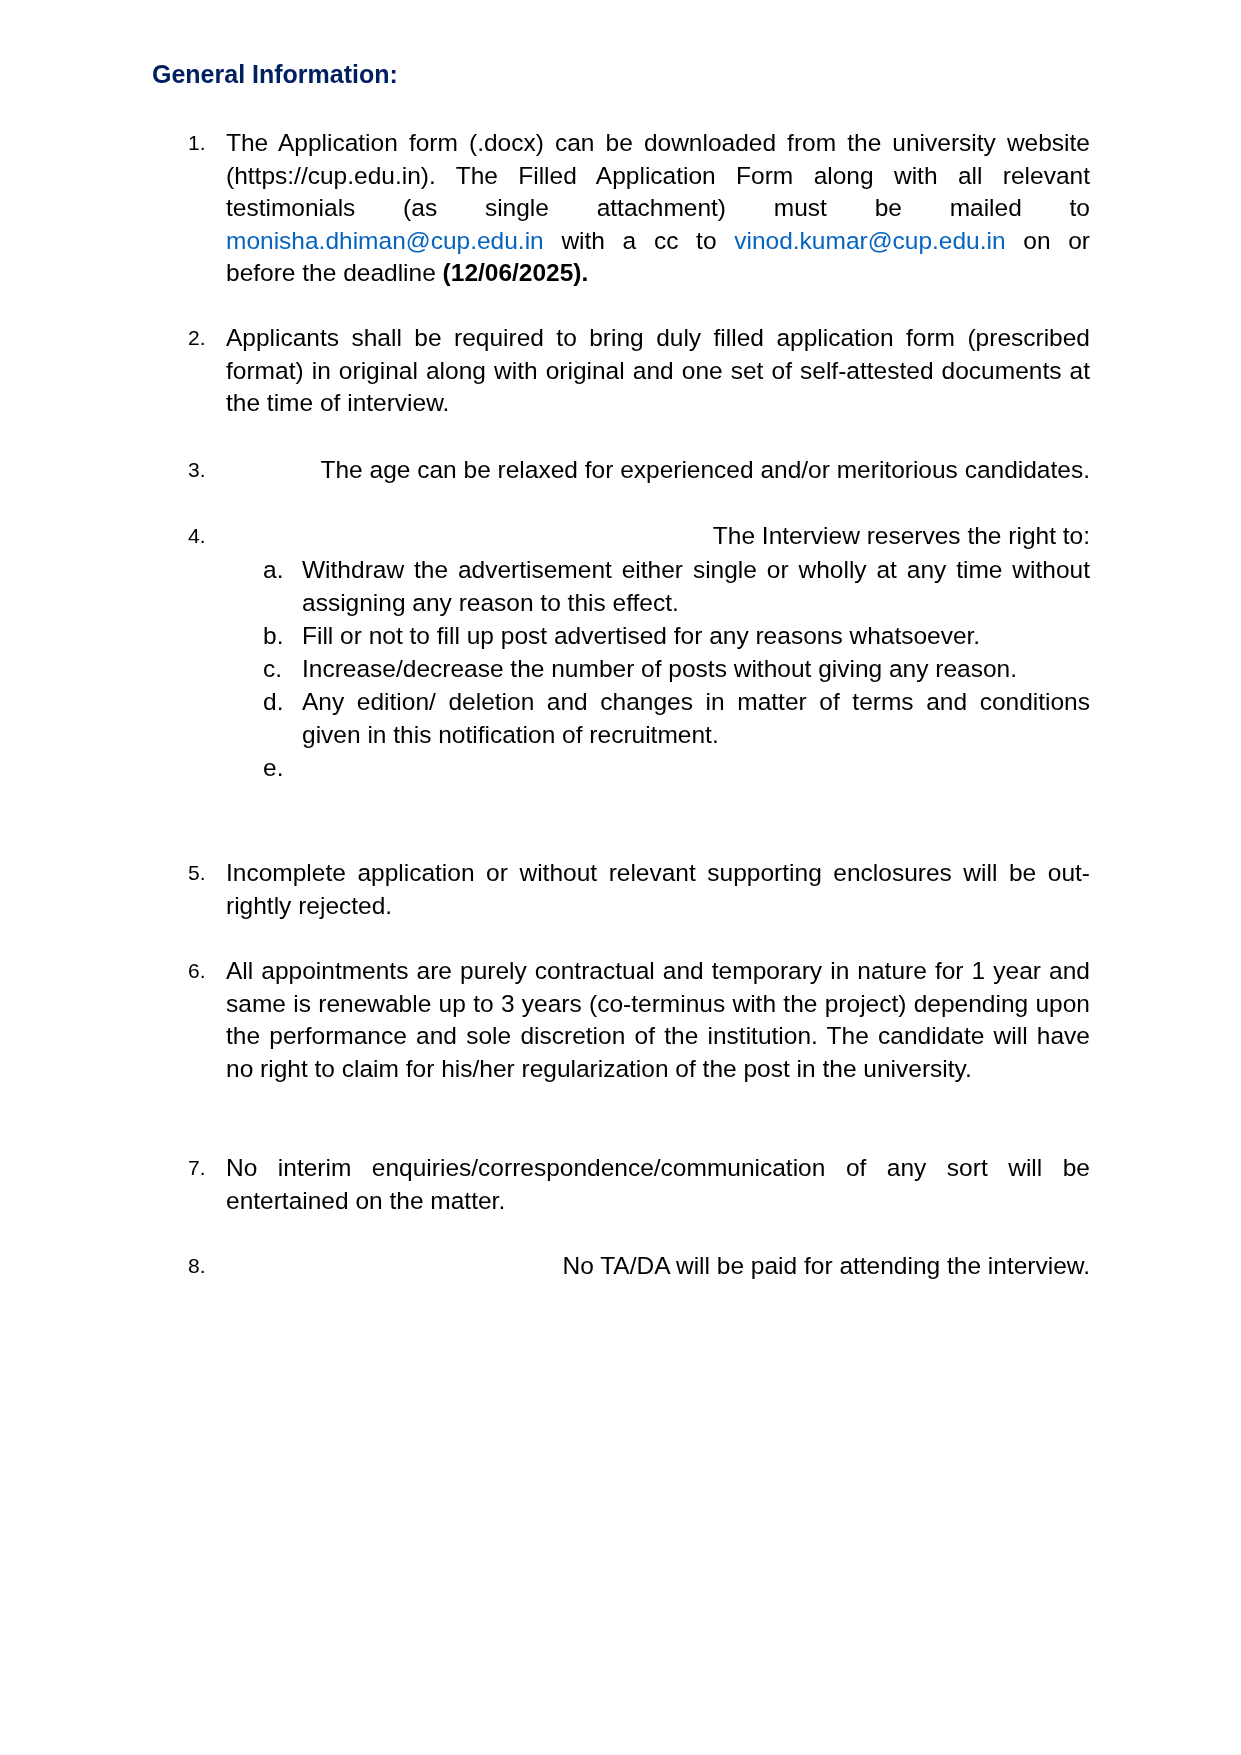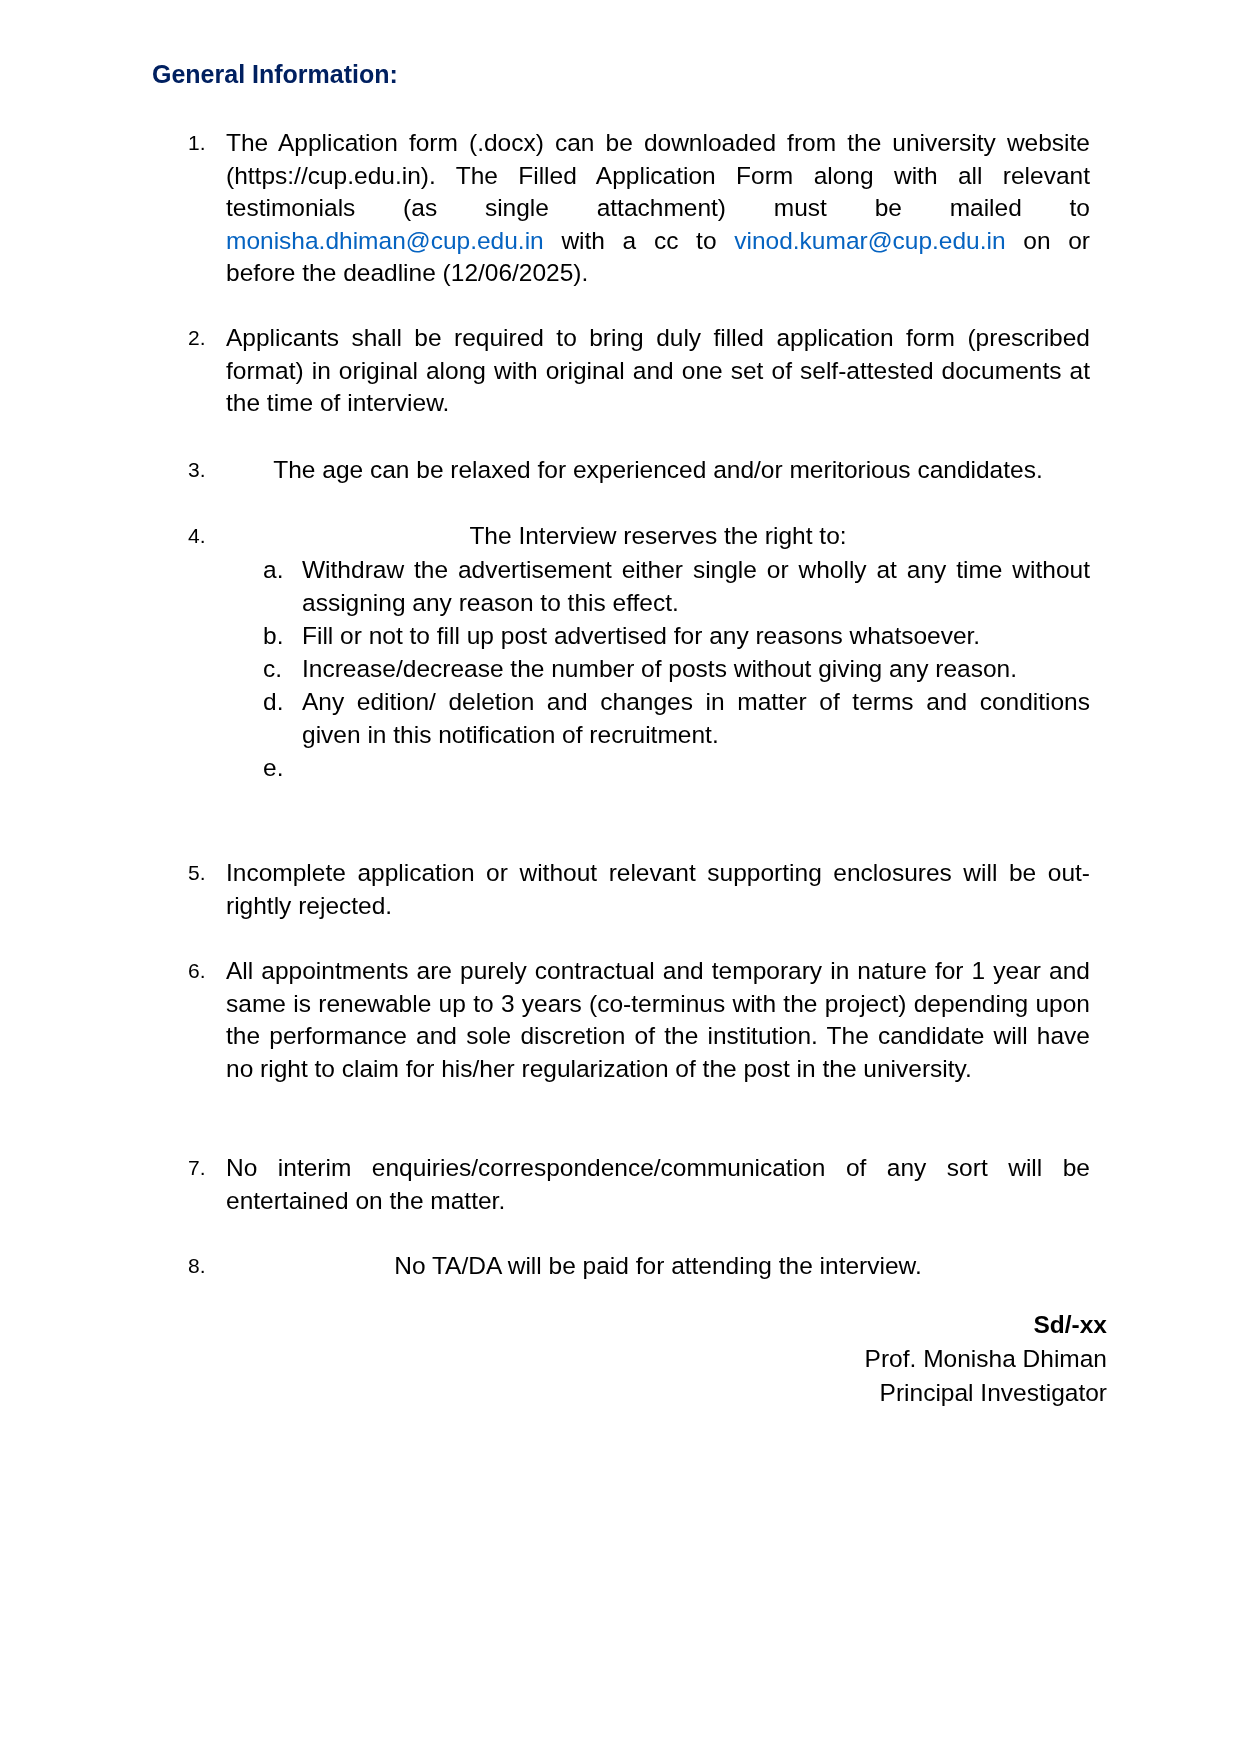--- a/index.html
+++ b/index.html
@@ -50,28 +50,28 @@
       position: absolute;
       left: 0;
       top: 0;
       font-size: 21px;
     }
     .item .txt {
       margin-left: 38px;
       text-align: justify;
       display: block;
     }
-    .item .txt.left { text-align: center; }
+    .item .txt.left { text-align: right; }
     .link {
       color: #0563C1;
       text-decoration-thickness: 1.5px;
       text-underline-offset: 3px;
       cursor: pointer;
     }
-    .bold { font-weight: normal; }
+    .bold { font-weight: bold; }
     .sublist {
       margin-top: 0;
       margin-left: 38px;
       position: relative;
     }
     .subitem {
       position: relative;
       margin-left: 37px;
       padding-left: 39px;
       text-align: justify;
@@ -157,19 +157,14 @@
       <span class="txt">No interim enquiries/correspondence/communication of any sort will be entertained on the matter.</span>
     </div>
 
     <div class="item" style="top:1250px;">
       <span class="num">8.</span>
       <span class="txt left">No TA/DA will be paid for attending the interview.</span>
     </div>
 
   </div>
 
-  <div class="signature">
-    <div class="sd">Sd/-xx</div>
-    <div>Prof. Monisha Dhiman</div>
-    <div>Principal Investigator</div>
-  </div>
 
 </div>
 
 </body></html>

